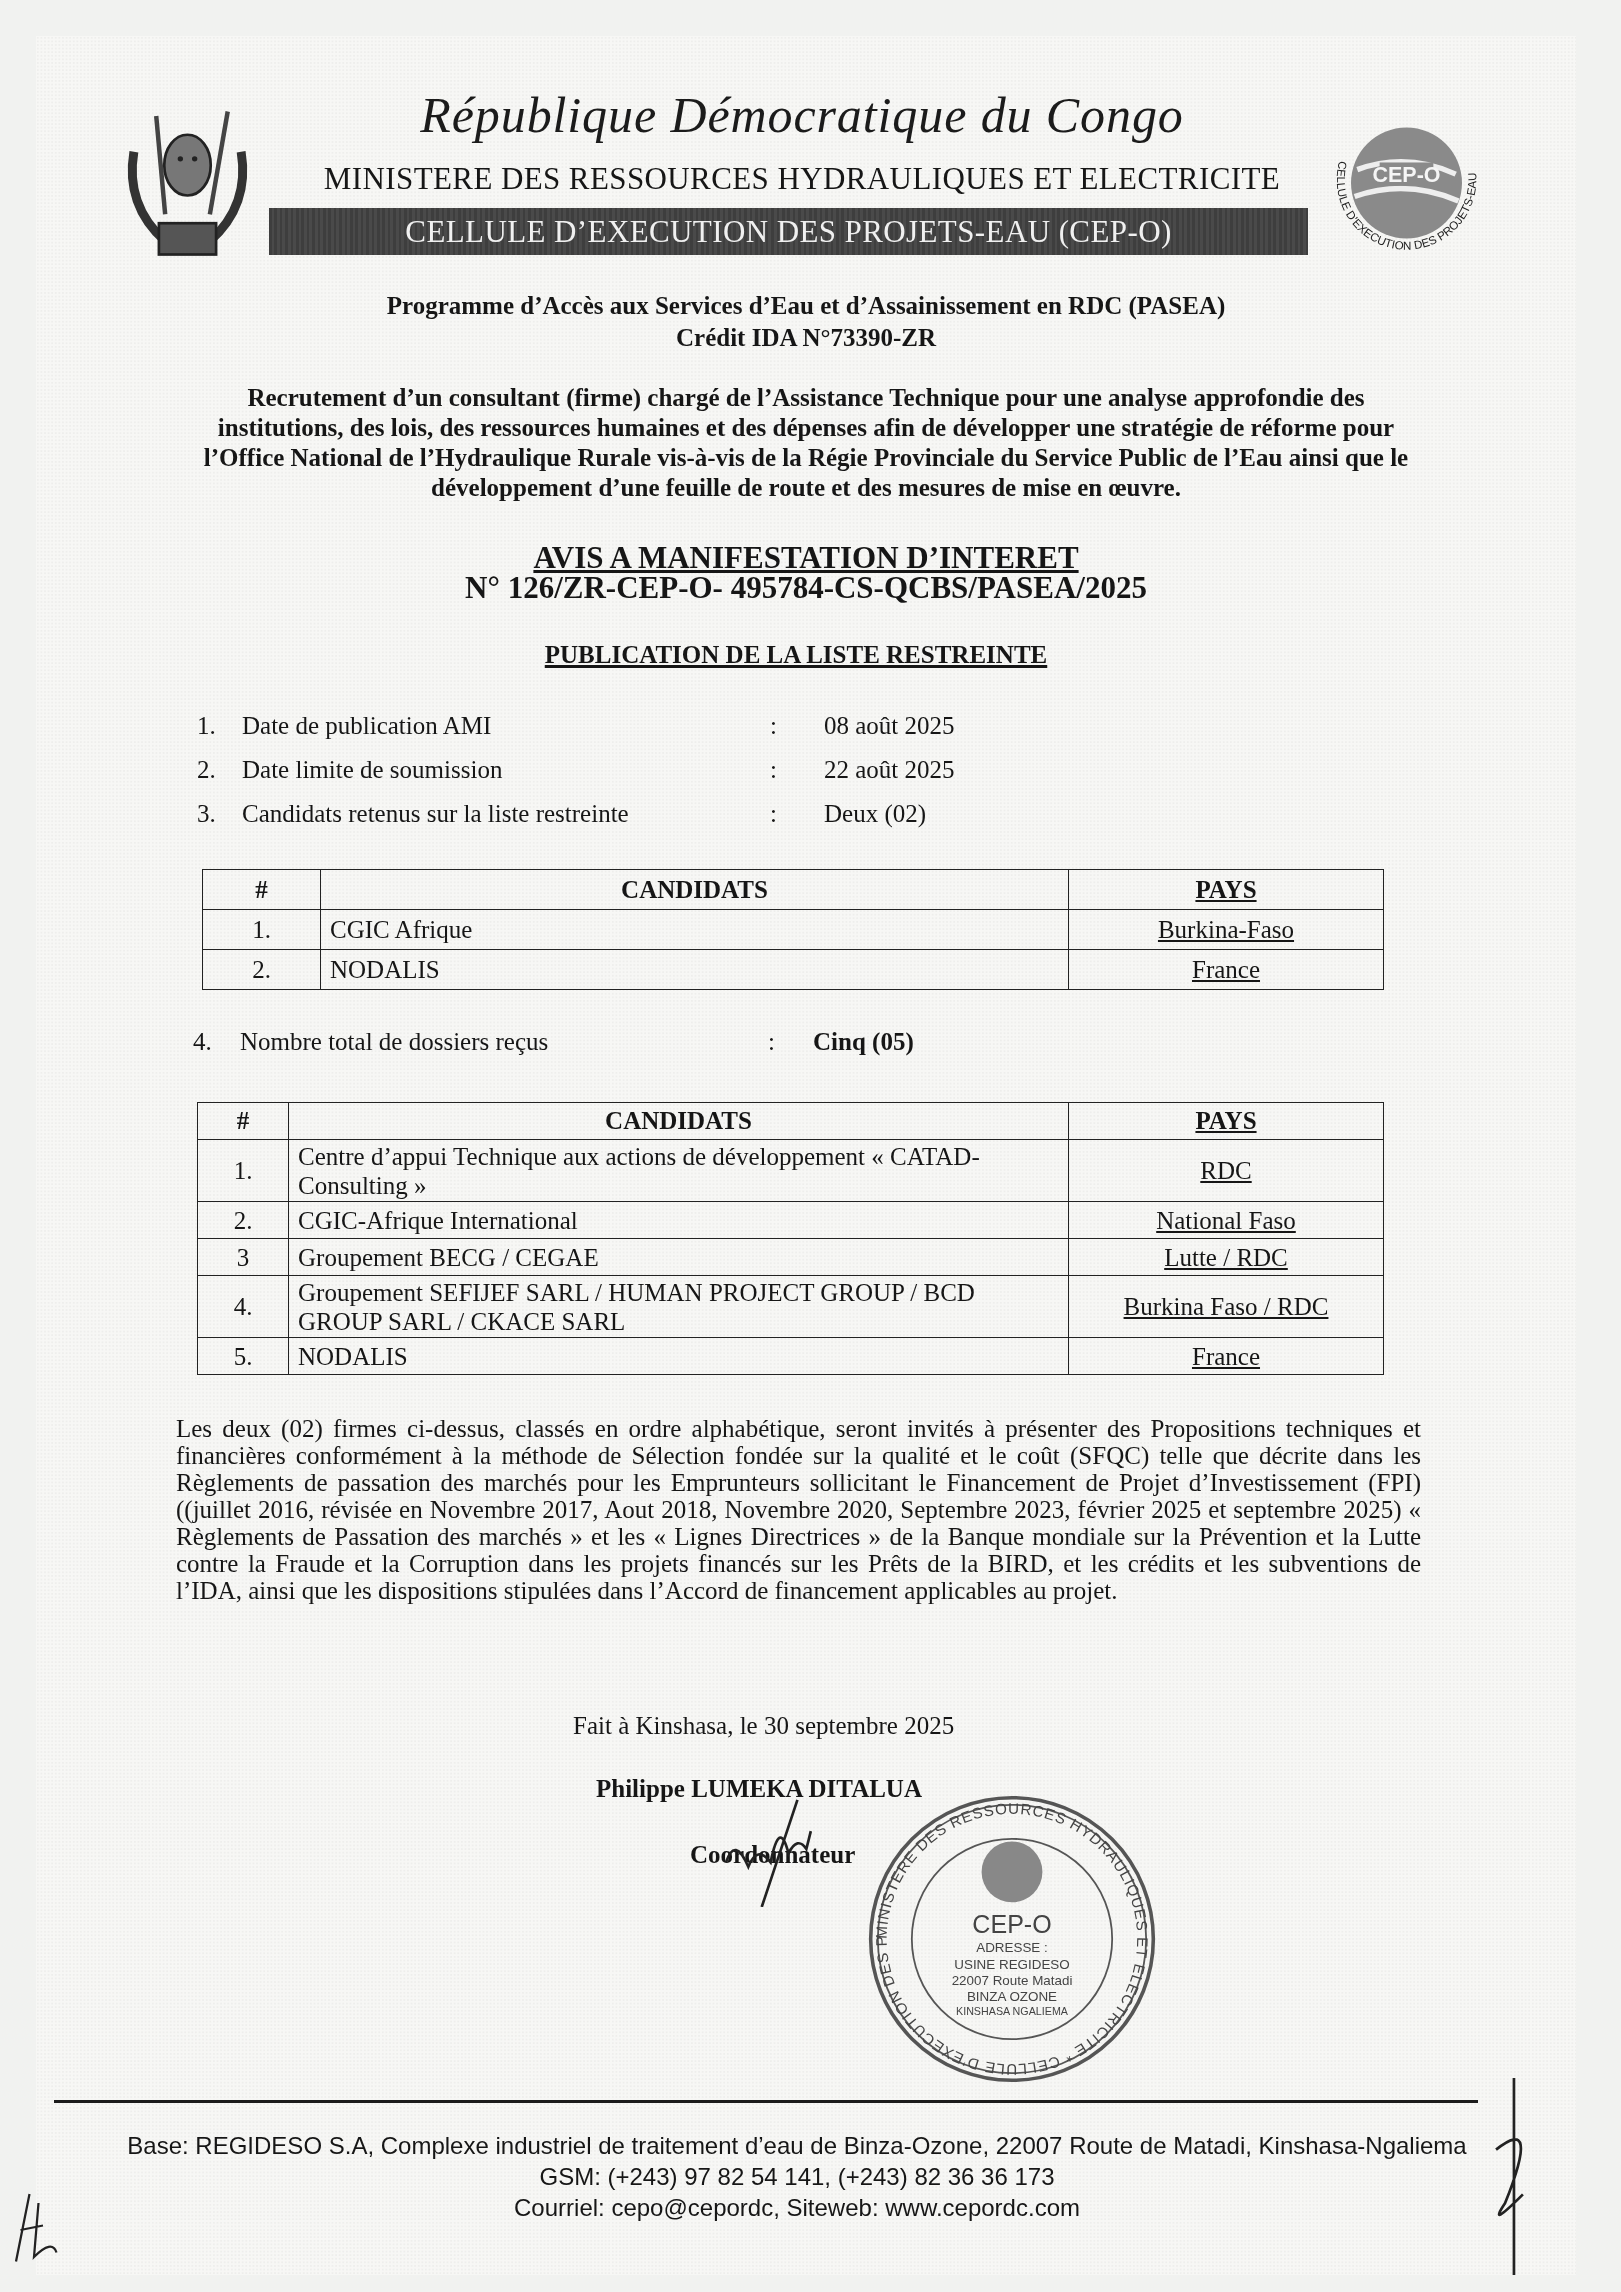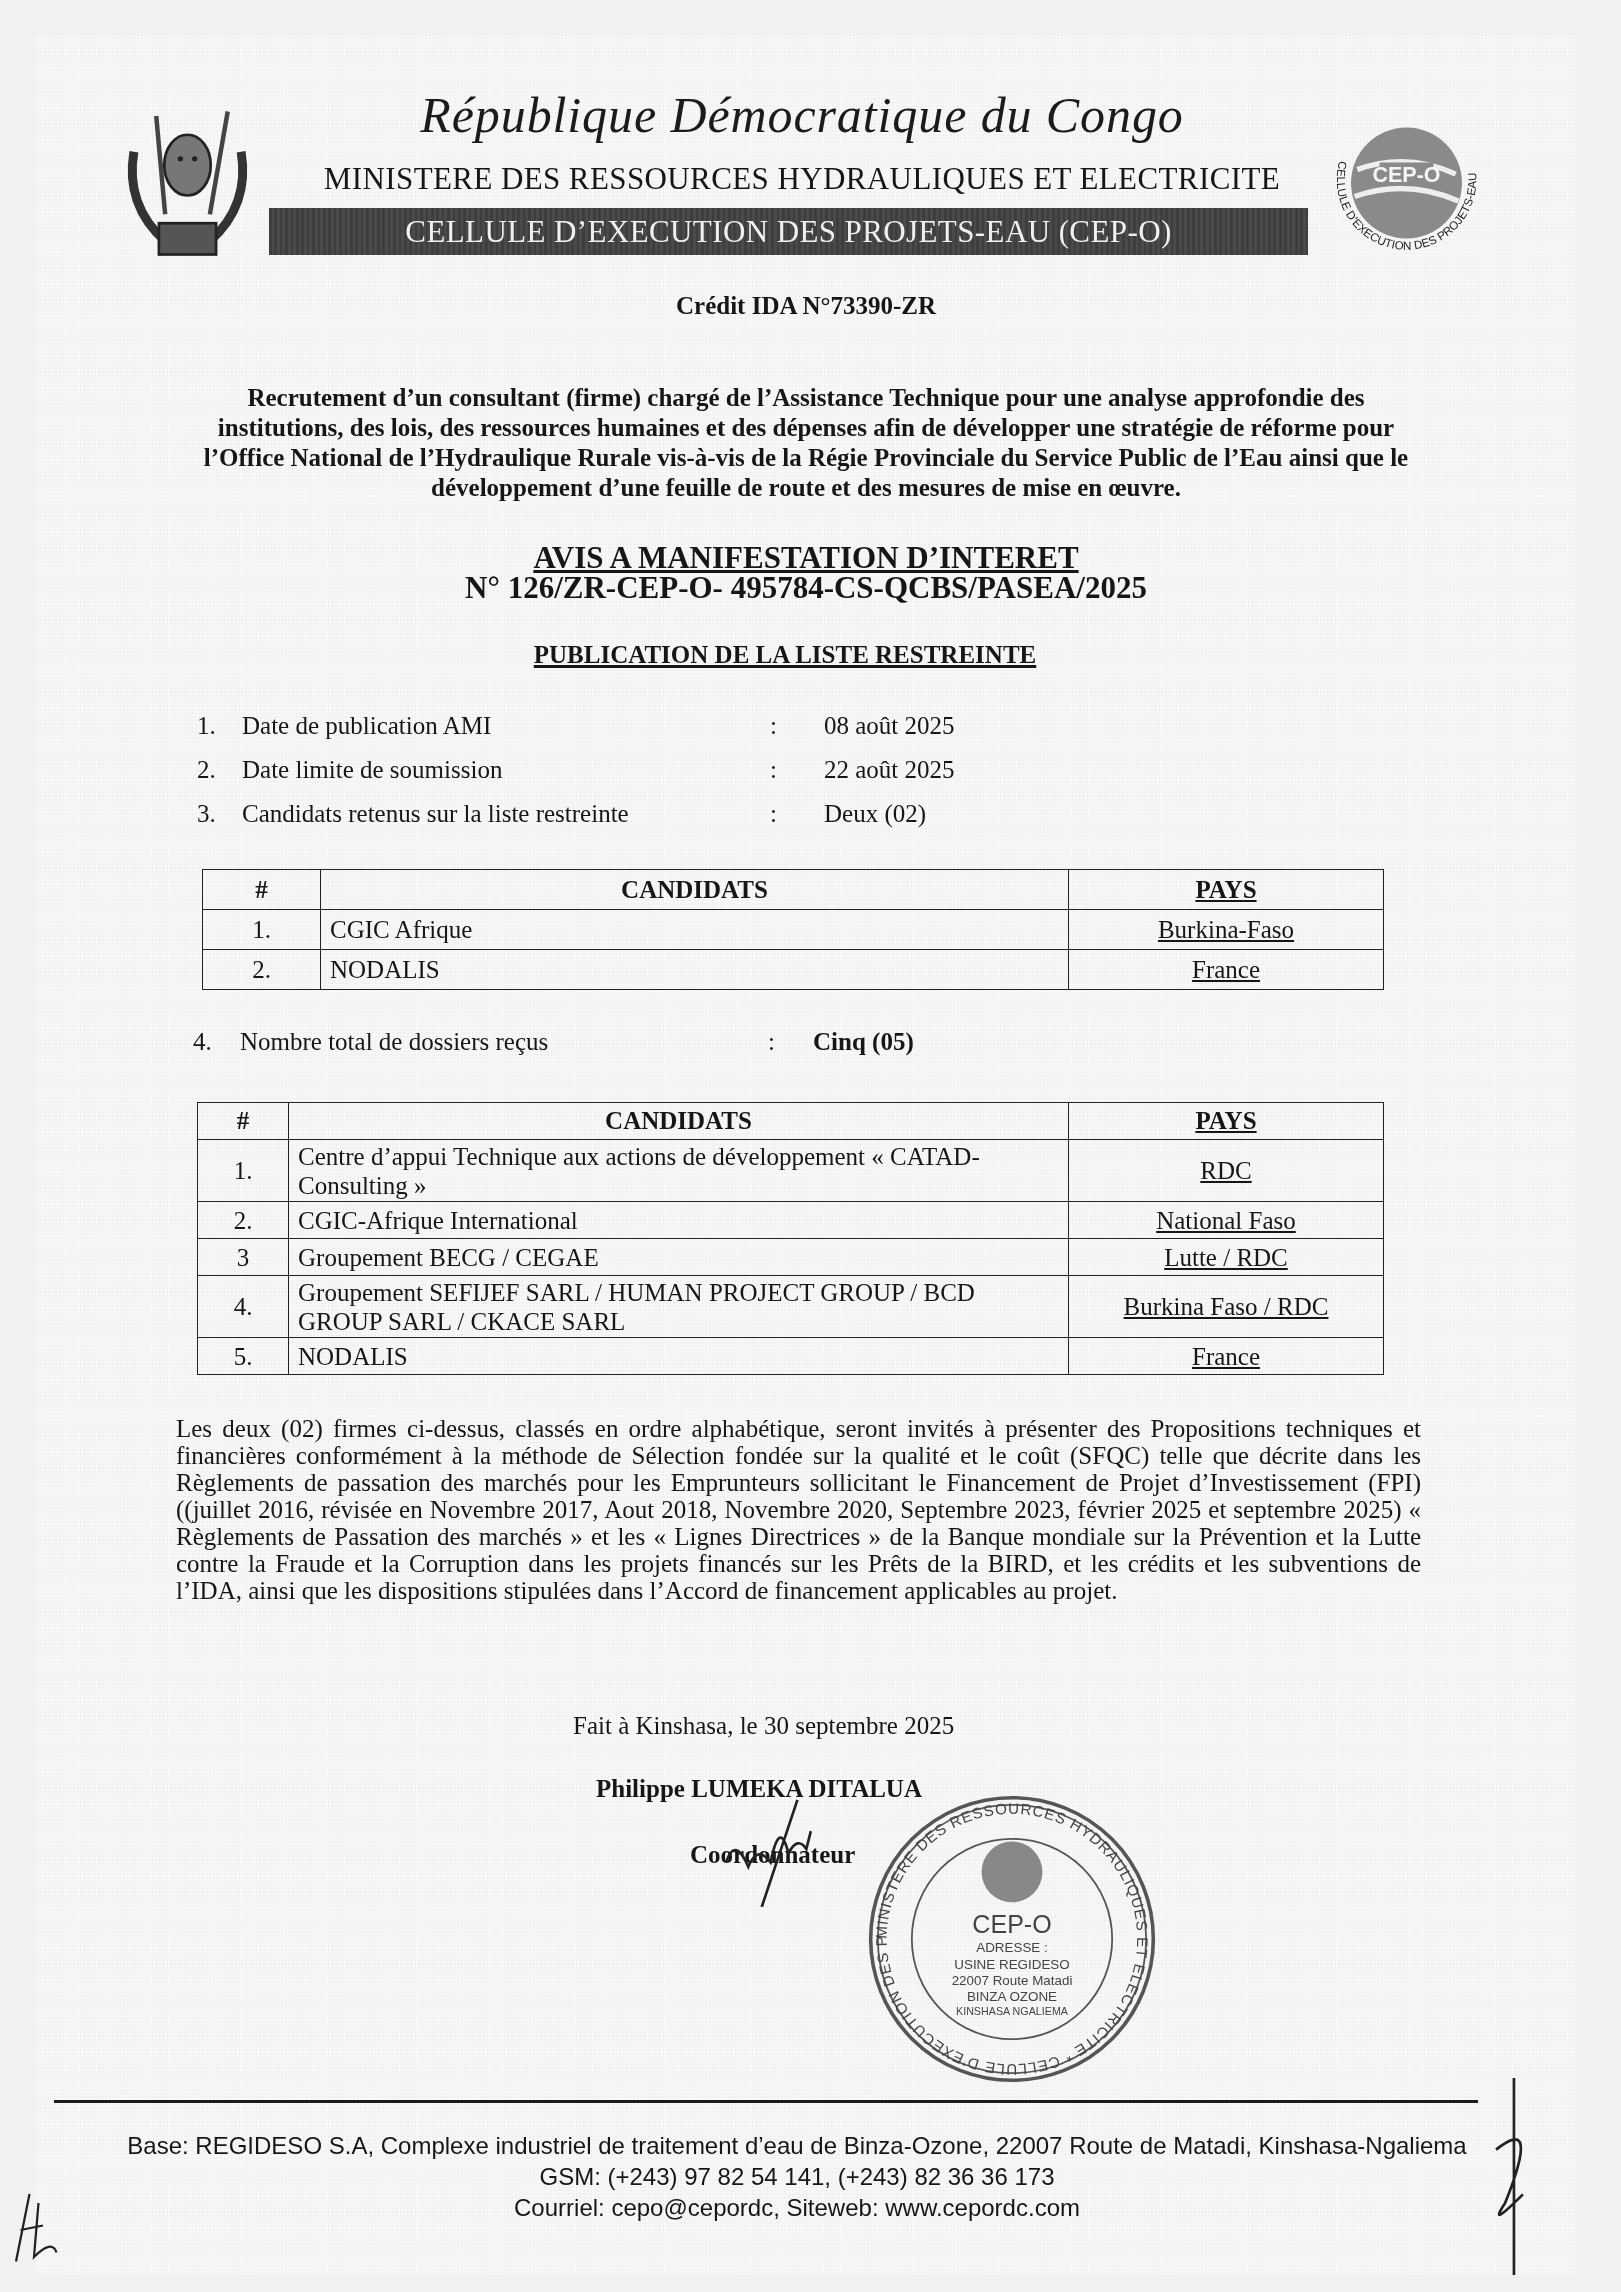--- a/index.html
+++ b/index.html
@@ -33,21 +33,21 @@
     .cellule-bar {
       left: 269px; top: 208px; width: 1039px; height: 47px;
       background: repeating-linear-gradient(90deg,#3e3e3e 0 2.7px,#4a4a4a 2.7px 5.4px);
       color: #f0f0f0; font-size: 31px; line-height: 47px; text-align: center;
       letter-spacing: 0.4px;
     }
     .prog { left: 179px; top: 290px; width: 1254px; font-weight: bold; font-size: 25px; line-height: 32px; }
     .recruit { left: 188px; top: 383px; width: 1236px; font-weight: bold; font-size: 25px; line-height: 30px; text-align: center; }
     .avis { left: 358px; top: 543px; width: 896px; font-weight: bold; font-size: 31px; line-height: 30px; }
     .avis .u { text-decoration: underline; text-decoration-thickness: 2.7px; }
-    .pubtitle { left: 337px; top: 641px; width: 896px; font-weight: bold; font-size: 25px; text-decoration: underline; text-decoration-thickness: 2.7px; }
+    .pubtitle { left: 348px; top: 641px; width: 896px; font-weight: bold; font-size: 25px; text-decoration: underline; text-decoration-thickness: 2.7px; }
     .infos { left: 197px; top: 704px; width: 896px; font-size: 25px; }
     .info-row { display: flex; height: 44px; align-items: center; }
     .info-row .num { width 45px; width: 45px; }
     .info-row .lbl { width: 528px; }
     .info-row .colon { width: 54px; }
     .info-row .val { font-weight: normal; }
     table.cand {
       position: absolute; border-collapse: collapse; font-size: 25px;
     }
     table.cand th, table.cand td { border: 1.8px solid #222; padding: 0 9px; }
@@ -100,20 +100,21 @@
     </defs>
   <circle cx="100" cy="85" r="62" fill="#8a8a8a"></circle>
   <path d="M45 70 Q100 50 155 75" stroke="#eee" stroke-width="6" fill="none"></path>
   <path d="M42 100 Q100 80 158 105" stroke="#eee" stroke-width="6" fill="none"></path>
   <rect x="70" y="62" width="60" height="26" fill="#8a8a8a"></rect>
   <text x="100" y="84" font-family="Liberation Sans, sans-serif" font-weight="bold" font-size="24" fill="#f5f5f5" text-anchor="middle">CEP-O</text>
   <text font-family="Liberation Sans, sans-serif" font-size="13" fill="#222"><textPath href="#ring">CELLULE D’EXECUTION DES PROJETS-EAU</textPath></text>
 </svg>
 
 <div class="abs prog center">
+  <div>Programme d’Accès aux Services d’Eau et d’Assainissement en RDC (PASEA)</div>
   <div>Crédit IDA N°73390-ZR</div>
 </div>
 
 <div class="abs recruit">Recrutement d’un consultant (firme) chargé de l’Assistance Technique pour une analyse approfondie des institutions, des lois, des ressources humaines et des dépenses afin de développer une stratégie de réforme pour l’Office National de l’Hydraulique Rurale vis-à-vis de la Régie Provinciale du Service Public de l’Eau ainsi que le développement d’une feuille de route et des mesures de mise en œuvre.</div>
 
 <div class="abs avis center">
   <div><span class="u">AVIS A MANIFESTATION D’INTERET</span></div>
   <div>N° 126/ZR-CEP-O- 495784-CS-QCBS/PASEA/2025</div>
 </div>
 

